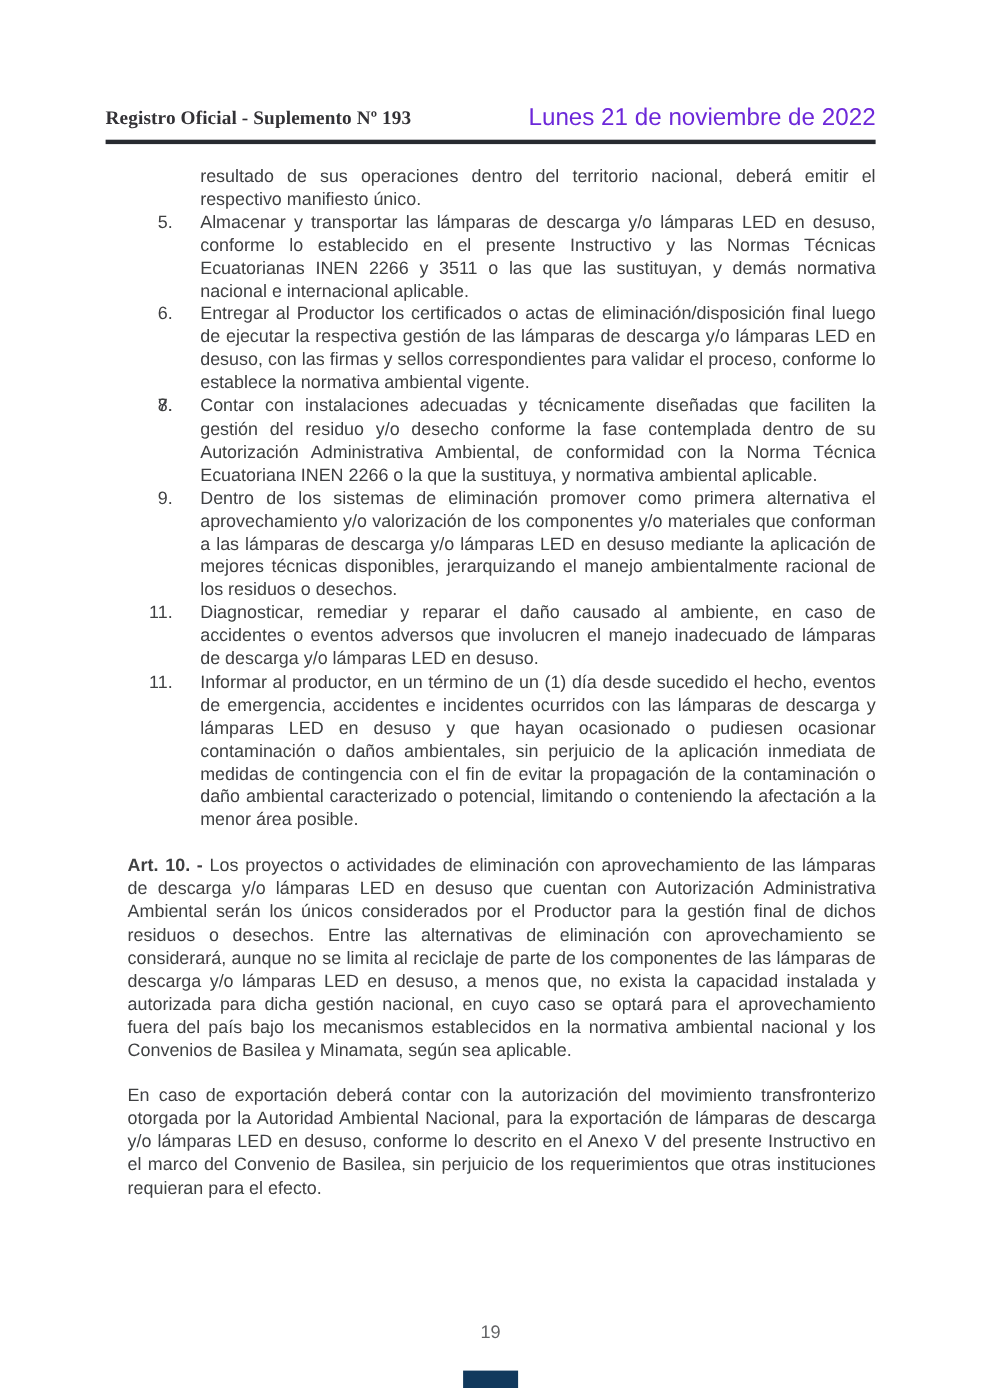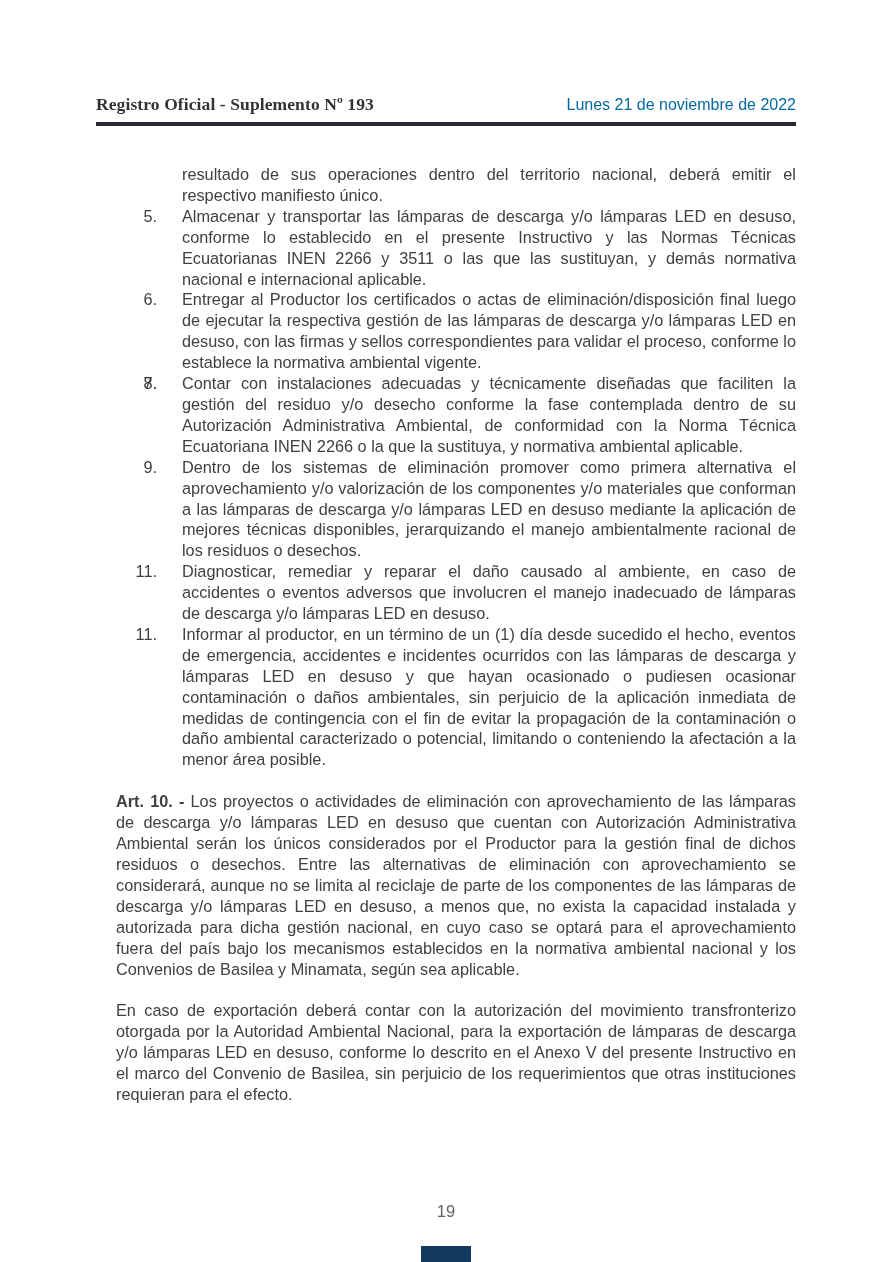--- a/index.html
+++ b/index.html
@@ -29,28 +29,28 @@
     border-bottom: 4px solid #272a30;
   }
   .header-left {
     font-family: "Liberation Serif", serif;
     font-weight: bold;
     font-size: 17.5px;
     color: #333236;
     letter-spacing: 0.1px;
   }
   .header-right {
-    font-size: 16px;
-    color: #0369a1;
+    font-size: 22px;
+    color: #6d28d9;
   }
   
   .content {
     position: absolute;
     left: 100px;
-    top: 164px;
+    top: 150px;
     width: 696px;
     font-size: 16.3px;
     line-height: 20.9px;
     color: #3f4042;
     text-align: justify;
   }
   .cont-par {
     margin: 0 0 0 82px;
   }
   .list-item {

